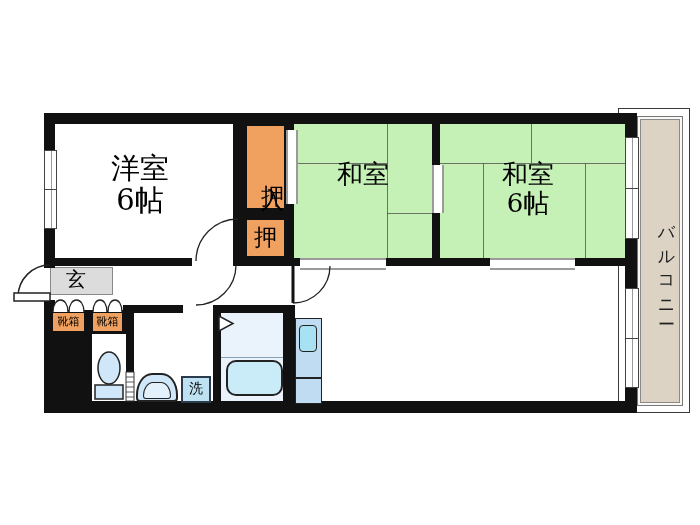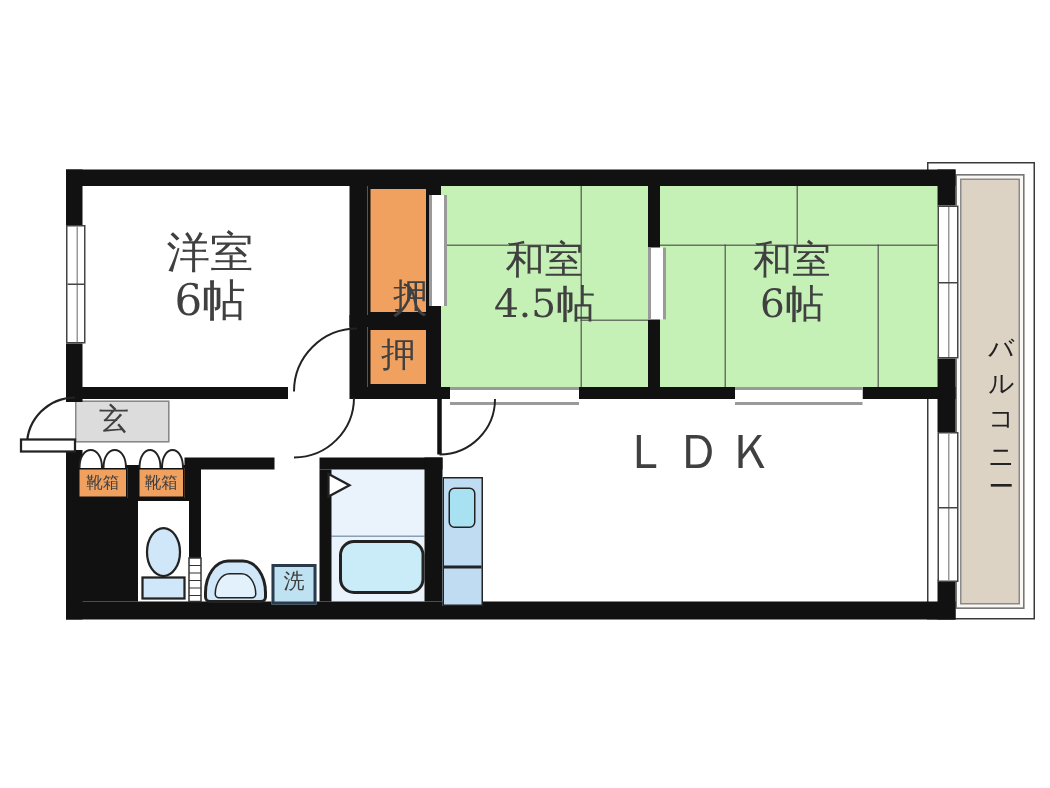--- a/index.html
+++ b/index.html
@@ -1,20 +1,20 @@
 <!DOCTYPE html>
 <html><head>
 <meta charset="utf-8">
 <style>
   html,body{margin:0;padding:0;background:#fff;}
   .canvas{position:relative;width:700px;height:525px;background:#ffffff;overflow:hidden;
           font-family:"DejaVu Serif","Liberation Serif",serif;color:#111;}
   .abs{position:absolute;box-sizing:border-box;}
   .wall{position:absolute;background:#111;}
-  .lbl{position:absolute;text-align:center;line-height:1.12;color:#404040;}
+  .lbl{position:absolute;text-align:center;line-height:1.12;color:#000000;}
   .tat{position:absolute;background:#4a4a4a;opacity:.75;}
   .slide-h{position:absolute;background:#fff;border-top:2px solid #9a9a9a;border-bottom:2px solid #9a9a9a;}
   .slide-v{position:absolute;background:#fff;border-left:2px solid #9a9a9a;border-right:2px solid #9a9a9a;}
   .win{position:absolute;background:#fff;border:1px solid #444;}
   .win .mid{position:absolute;left:50%;top:0;bottom:0;width:1px;background:#999;}
   .win .tick{position:absolute;left:0;right:0;height:1px;background:#444;}
   svg{position:absolute;left:0;top:0;pointer-events:none;}
   .vert{writing-mode:vertical-rl;text-orientation:mixed;}
 </style>
 </head>
@@ -135,28 +135,26 @@
     <rect x="126" y="372" width="8" height="29" fill="#fff" stroke="#333" stroke-width="1"></rect>
     <path d="M126,377 h8 M126,382 h8 M126,387 h8 M126,392 h8 M126,397 h8" stroke="#333" stroke-width="0.8"></path>
   </svg>
 
   <div class="lbl" style="left:60px;top:152px;width:160px;font-size:29px;">
     <div>洋室</div>
     <div>6帖</div>
   </div>
   <div class="lbl" style="left:300px;top:160px;width:126px;font-size:26px;">
     <div>和室</div>
-    <div>4.5帖</div>
   </div>
   <div class="lbl" style="left:465px;top:160px;width:126px;font-size:26px;">
     <div>和室</div>
     <div>6帖</div>
   </div>
   <div class="lbl" style="left:350px;top:284px;width:235px;font-size:32px;letter-spacing:3px;">
-    <div>ＬＤＫ</div>
   </div>
   <div class="lbl vert" style="left:644px;top:162px;width:32px;height:210px;font-size:17px;letter-spacing:6px;color:#222;">
     <span>バルコニー</span>
   </div>
   <div class="lbl vert" style="left:247px;top:136px;width:38px;height:66px;font-size:23px;letter-spacing:2px;">
     <span>押入</span>
   </div>
   <div class="lbl" style="left:245px;top:225px;width:41px;font-size:23px;">
     <span>押</span>
   </div>

